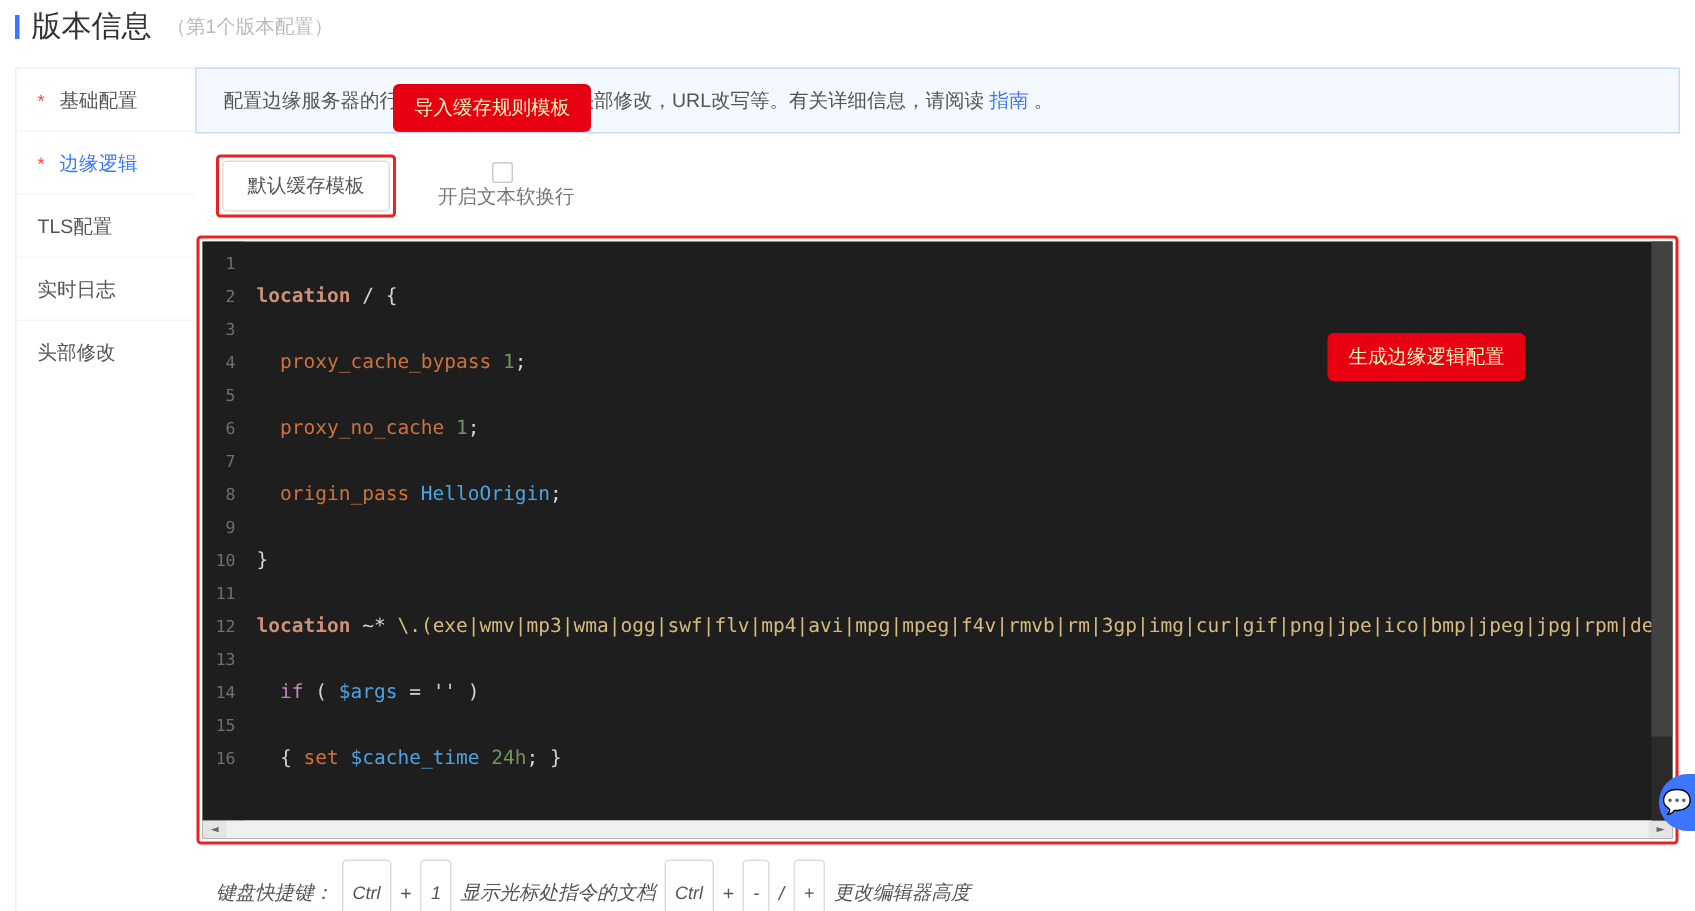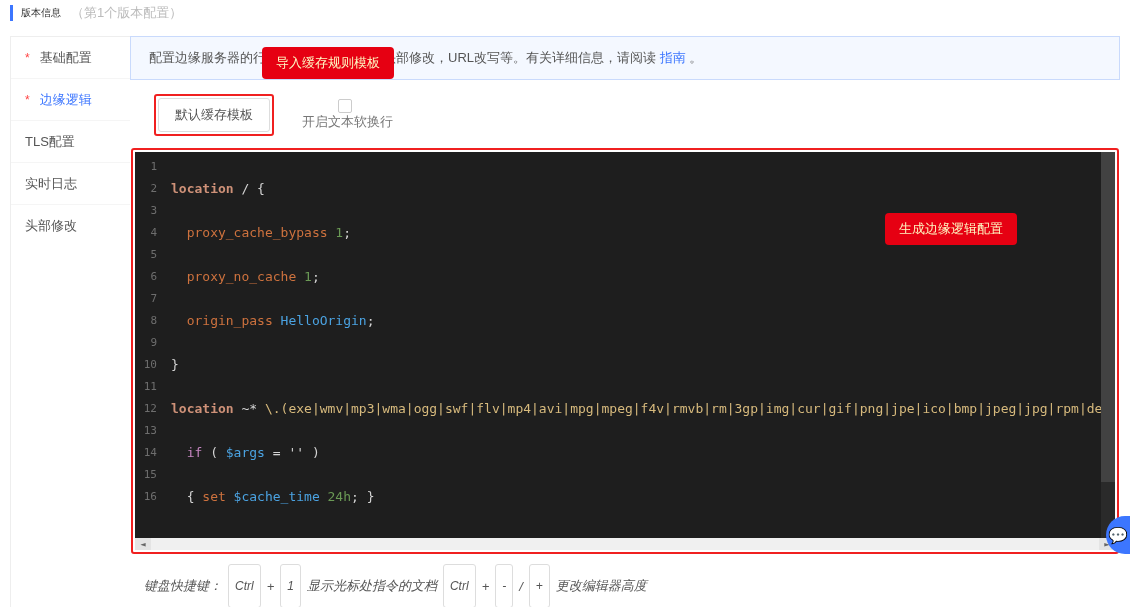--- a/index.html
+++ b/index.html
@@ -1,32 +1,32 @@
 <!DOCTYPE html>
 <html><head>
 <meta charset="utf-8">
 <style>
 * { box-sizing: border-box; margin: 0; padding: 0; }
 body { font-family: "Microsoft YaHei", Arial, sans-serif; font-size: 13px; color: #333; background: #fff; width: 1130px; }
 .page-header { display: flex; align-items: center; padding: 4px 0 14px 10px; }
 .page-header .bar { width: 3px; height: 16px; background: #3c76ff; margin-right: 8px; }
-.page-header .title { color: #333; font-size: 10px; }
+.page-header .title { color: #333; font-size: 20px; }
 .page-header .sub { color: #bbb; font-size: 13px; margin-left: 10px; }
 .body { display: flex; padding: 0 10px; }
 .sidebar { width: 120px; flex-shrink: 0; border: 1px solid #eee; border-right: none; }
 .sidebar-item { height: 42px; display: flex; align-items: center; padding-left: 14px; font-size: 13px; color: #555; cursor: pointer; border-bottom: 1px solid #f5f5f5; }
 .sidebar-item.last { border-bottom: none; }
 .sidebar-item .star { color: #f44; margin-right: 10px; font-size: 12px; }
 .sidebar-item.active { color: #3c76ff; }
 .main { flex: 1; min-width: 0; }
 .notice { border: 1px solid #c9dafc; background: #f4f8ff; padding: 12px 18px; color: #555; font-size: 13px; }
 .notice a { color: #3c76ff; text-decoration: none; }
 .toolbar { display: flex; align-items: center; padding: 14px 0 12px 14px; position: relative; }
 .default-btn { border: 1px solid #ddd; border-radius: 3px; padding: 7px 16px; color: #555; background: #fff; font-size: 13px; cursor: pointer; position: relative; }
-.default-btn-wrap { position: relative; padding: 2px; border: 2px solid #f02020; border-radius: 3px; margin-left: 10px; }
+.default-btn-wrap { position: relative; padding: 2px; border: 2px solid #f02020; border-radius: 3px; }
 .checkbox { margin-left: 28px; display: flex; align-items: center; color: #777; flex-direction: column; }
 .checkbox .box { width: 14px; height: 14px; border: 1px solid #ccc; border-radius: 2px; margin-right: 6px; }
 .callout { position: absolute; background: #e60012; color: #fef9c3; font-size: 13px; padding: 7px 14px; border-radius: 4px; z-index: 5; }
 .callout1 { top: -33px; left: 132px; }
 .callout-wrap { position: relative; }
 .editor-wrap { border: 2px solid #f02020; border-radius: 3px; padding: 2px; position: relative; margin: 0 1px; }
 .editor { background: #1e1e1e; height: 398px; overflow: hidden; position: relative; font-family: Consolas, Monaco, monospace; font-size: 13px; }
 .code-area { display: flex; height: 386px; }
 .gutter { width: 28px; background: #1e1e1e; color: #6e6e6e; text-align: right; padding: 4px 6px 0 0; line-height: 22px; font-size: 11px; flex-shrink: 0; }
 .code { flex: 1; padding: 4px 0 0 8px; line-height: 22px; white-space: pre; color: #d4d4d4; overflow: hidden; }

